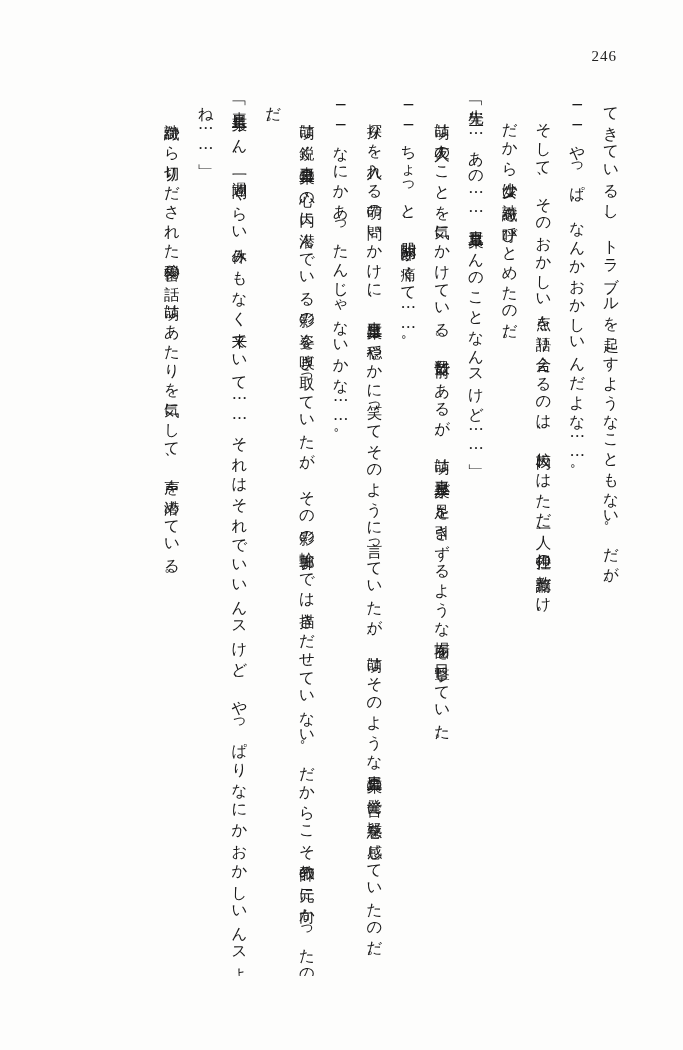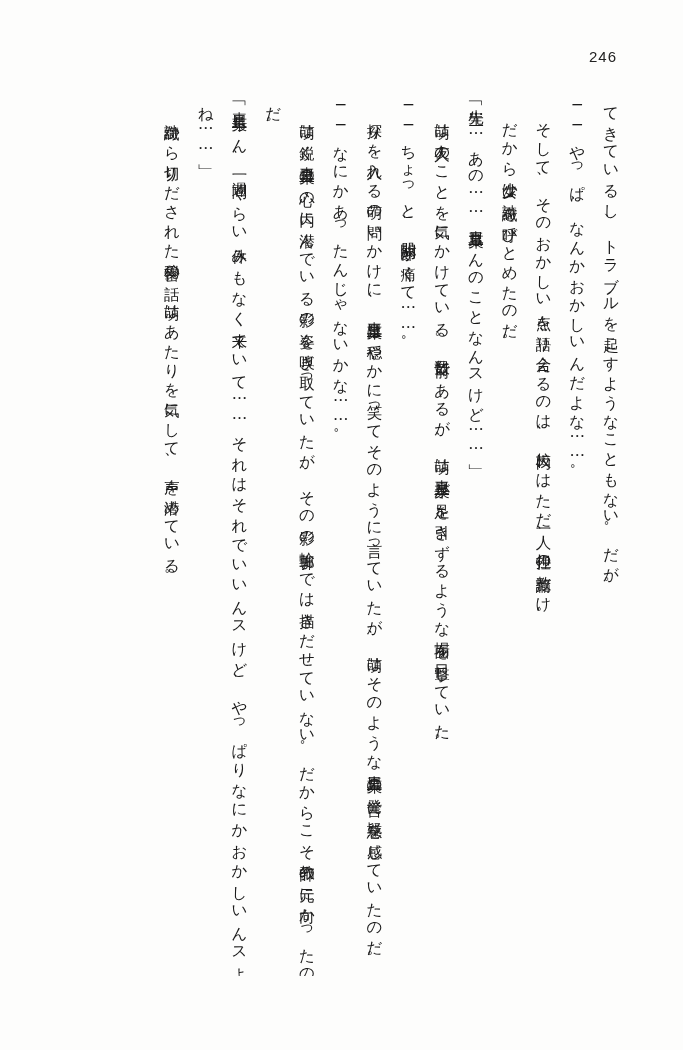--- a/index.html
+++ b/index.html
@@ -21,21 +21,21 @@
     box-sizing: border-box;
     background: #fdfdfc;
   }
   .page-number {
     position: absolute;
     top: 48px;
     right: 66px;
     font-size: 15px;
     letter-spacing: 1px;
     color: #222;
-    font-family: Liberation Sans, sans-serif;
+    font-family: Liberation Serif, serif;
   }
   .text-body {
     position: absolute;
     top: 96px;
     right: 56px;
     left: 56px;
     height: 880px;
     writing-mode: vertical-rl;
     text-orientation: upright;
     font-size: 15.5px;

